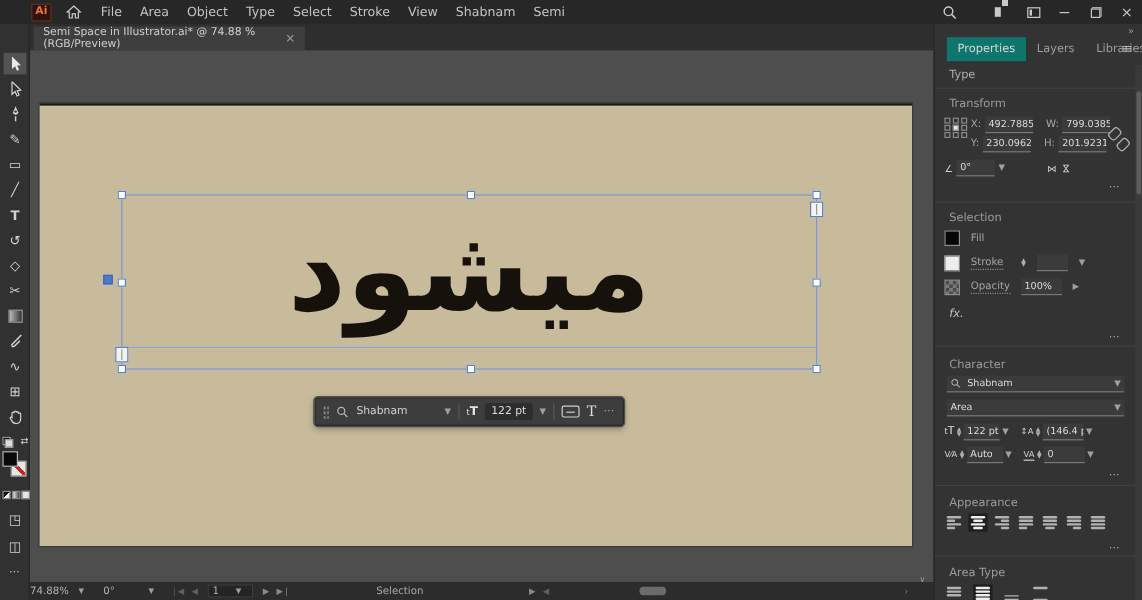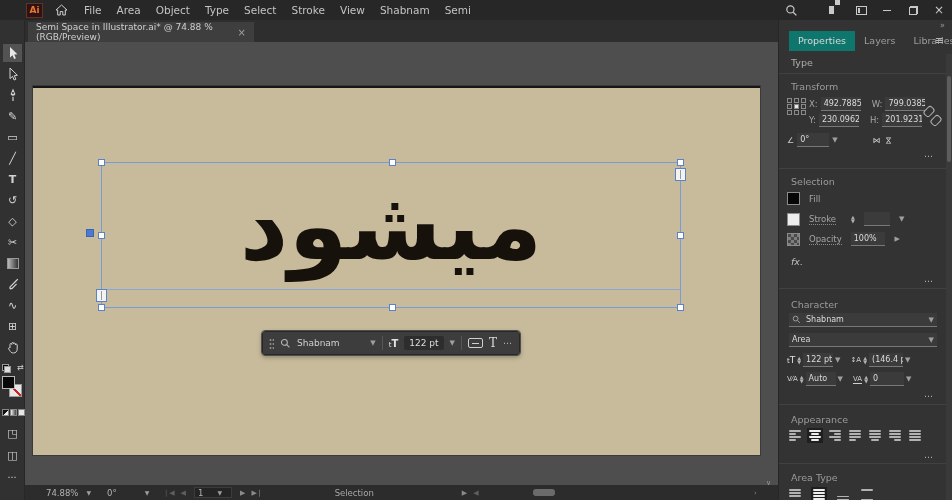--- a/index.html
+++ b/index.html
@@ -286,21 +286,21 @@
     <span class="vdiv"></span>
     <span class="pill-icon"></span>
     <span class="retype-icon">T</span>
     <span class="more">⋯</span>
   </div>
 
   <span class="canvas-collapse">∨</span>
 </div>
 
 <div class="statusbar">
-  <span style="margin-left:21px">74.88%</span>
+  <span style="margin-left:0">74.88%</span>
   <span class="chev" style="margin-left:8px">▼</span>
   <span style="margin-left:16px">0°</span>
   <span class="chev" style="margin-left:28px">▼</span>
   <span class="nav dim" style="margin-left:14px">❘◀</span>
   <span class="nav dim" style="margin-left:6px">◀</span>
   <span class="sb-box" style="margin-left:8px; width:38px">
     <span>1</span>
     <span class="chev">▼</span>
   </span>
   <span class="nav" style="margin-left:8px">▶</span>

